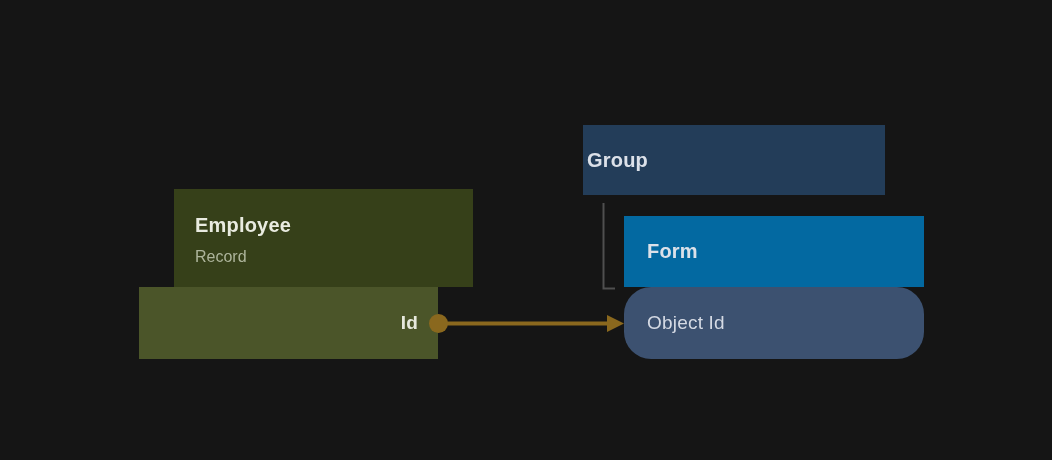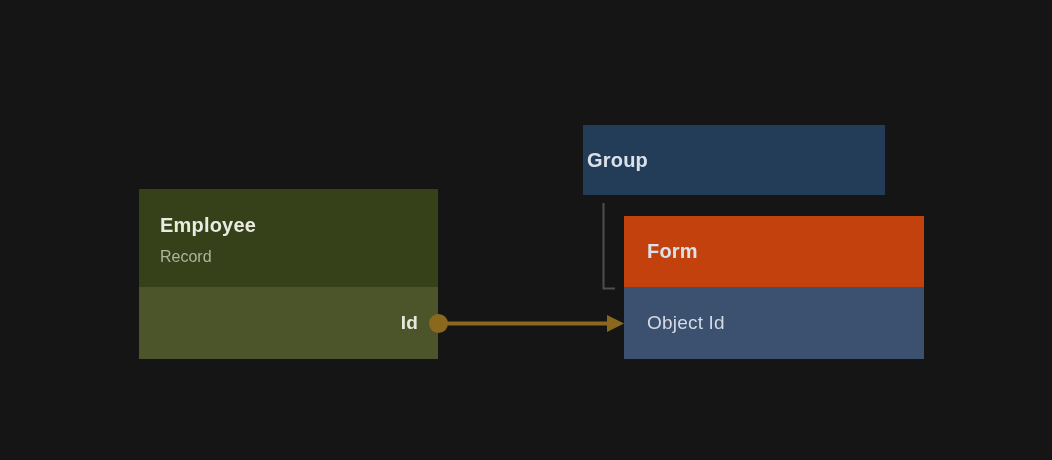--- a/index.html
+++ b/index.html
@@ -57,20 +57,21 @@
   .node.employee {
     left: 139px;
     top: 189px;
     width: 299px;
     height: 170px;
   }
   .employee .node-header {
     height: 98px;
     background: #364019;
     padding: 21px 20px 0 21px;
+    margin-left: 35px;
   }
   .employee .node-title   { color: #e9ebe0; }
   .employee .node-subtitle{ color: #aeb59c; }
   .employee .node-row {
     height: 72px;
     background: #4b5529;
     justify-content: flex-end;
     padding-right: 20px;
   }
   .employee .field-label { color: #e6e8dc; font-weight: 600; }
@@ -91,29 +92,30 @@
 
   
   .node.form {
     left: 624px;
     top: 216px;
     width: 300px;
     height: 143px;
   }
   .form .node-header {
     height: 71px;
-    background: #c2410c;
+    background: #0369a1;
     padding: 0 0 0 23px;
   }
   .form .node-title { color: #dce1e9; }
   .form .node-row {
     height: 72px;
     background: #3c5170;
     justify-content: flex-start;
     padding-left: 23px;
+    border-radius: 27px;
   }
   .form .field-label { color: #d5dae4; font-weight: 400; }
 
   
   .connector-layer {
     position: absolute;
     left: 0;
     top: 0;
     width: 1052px;
     height: 460px;

